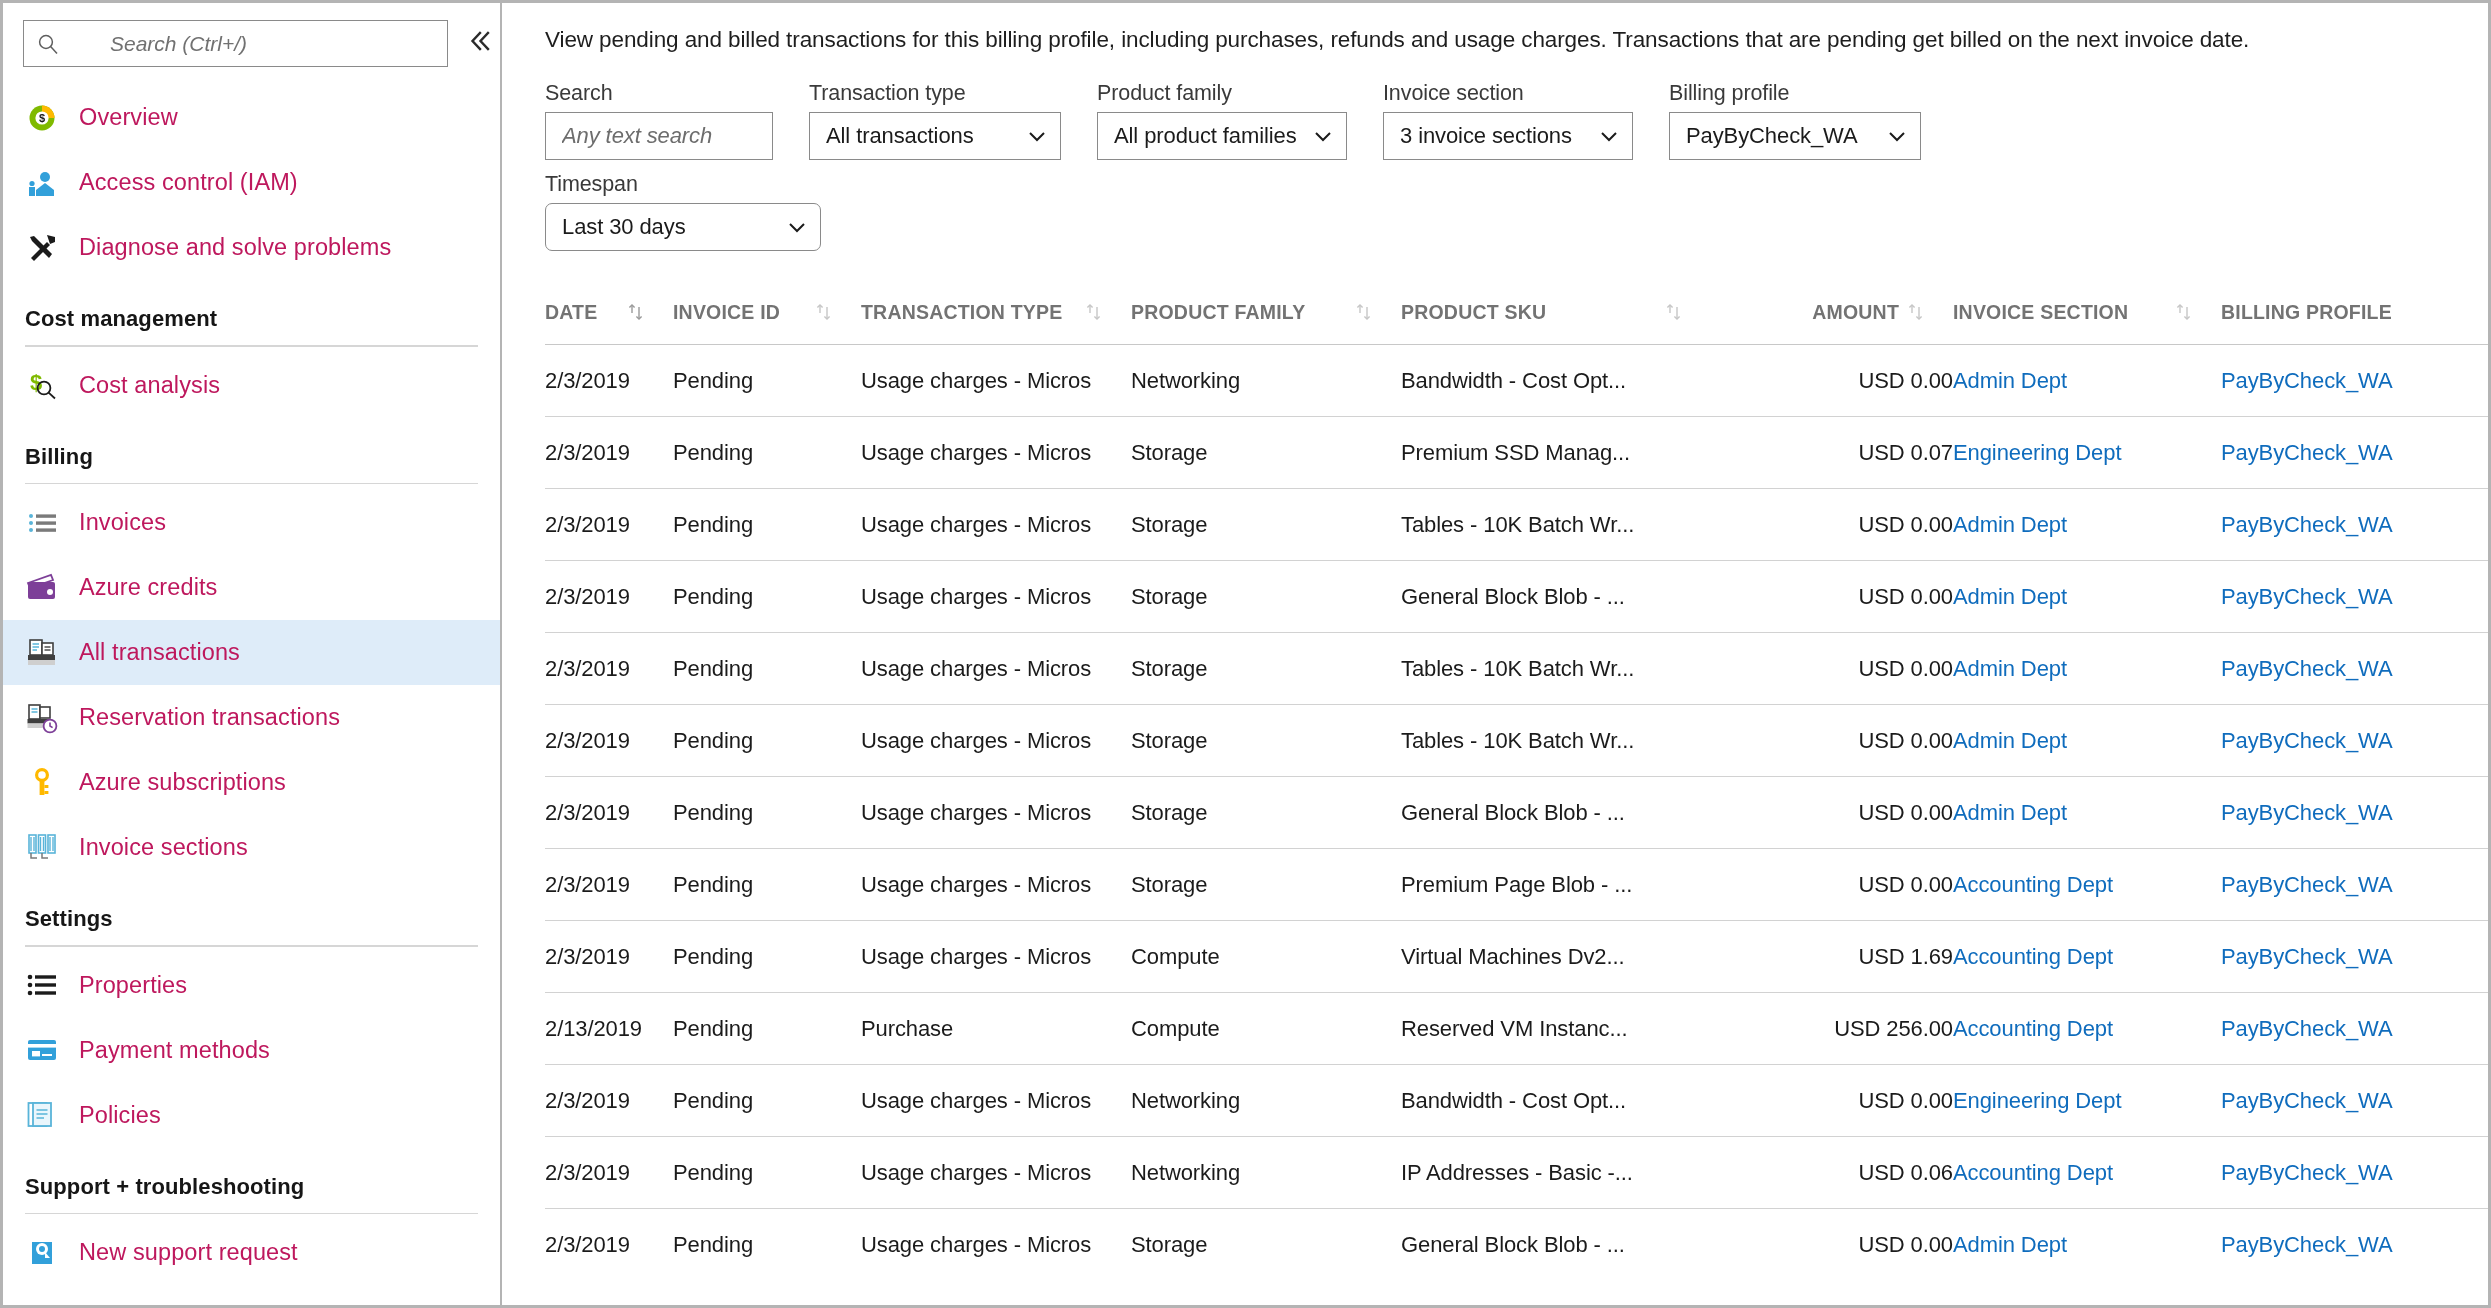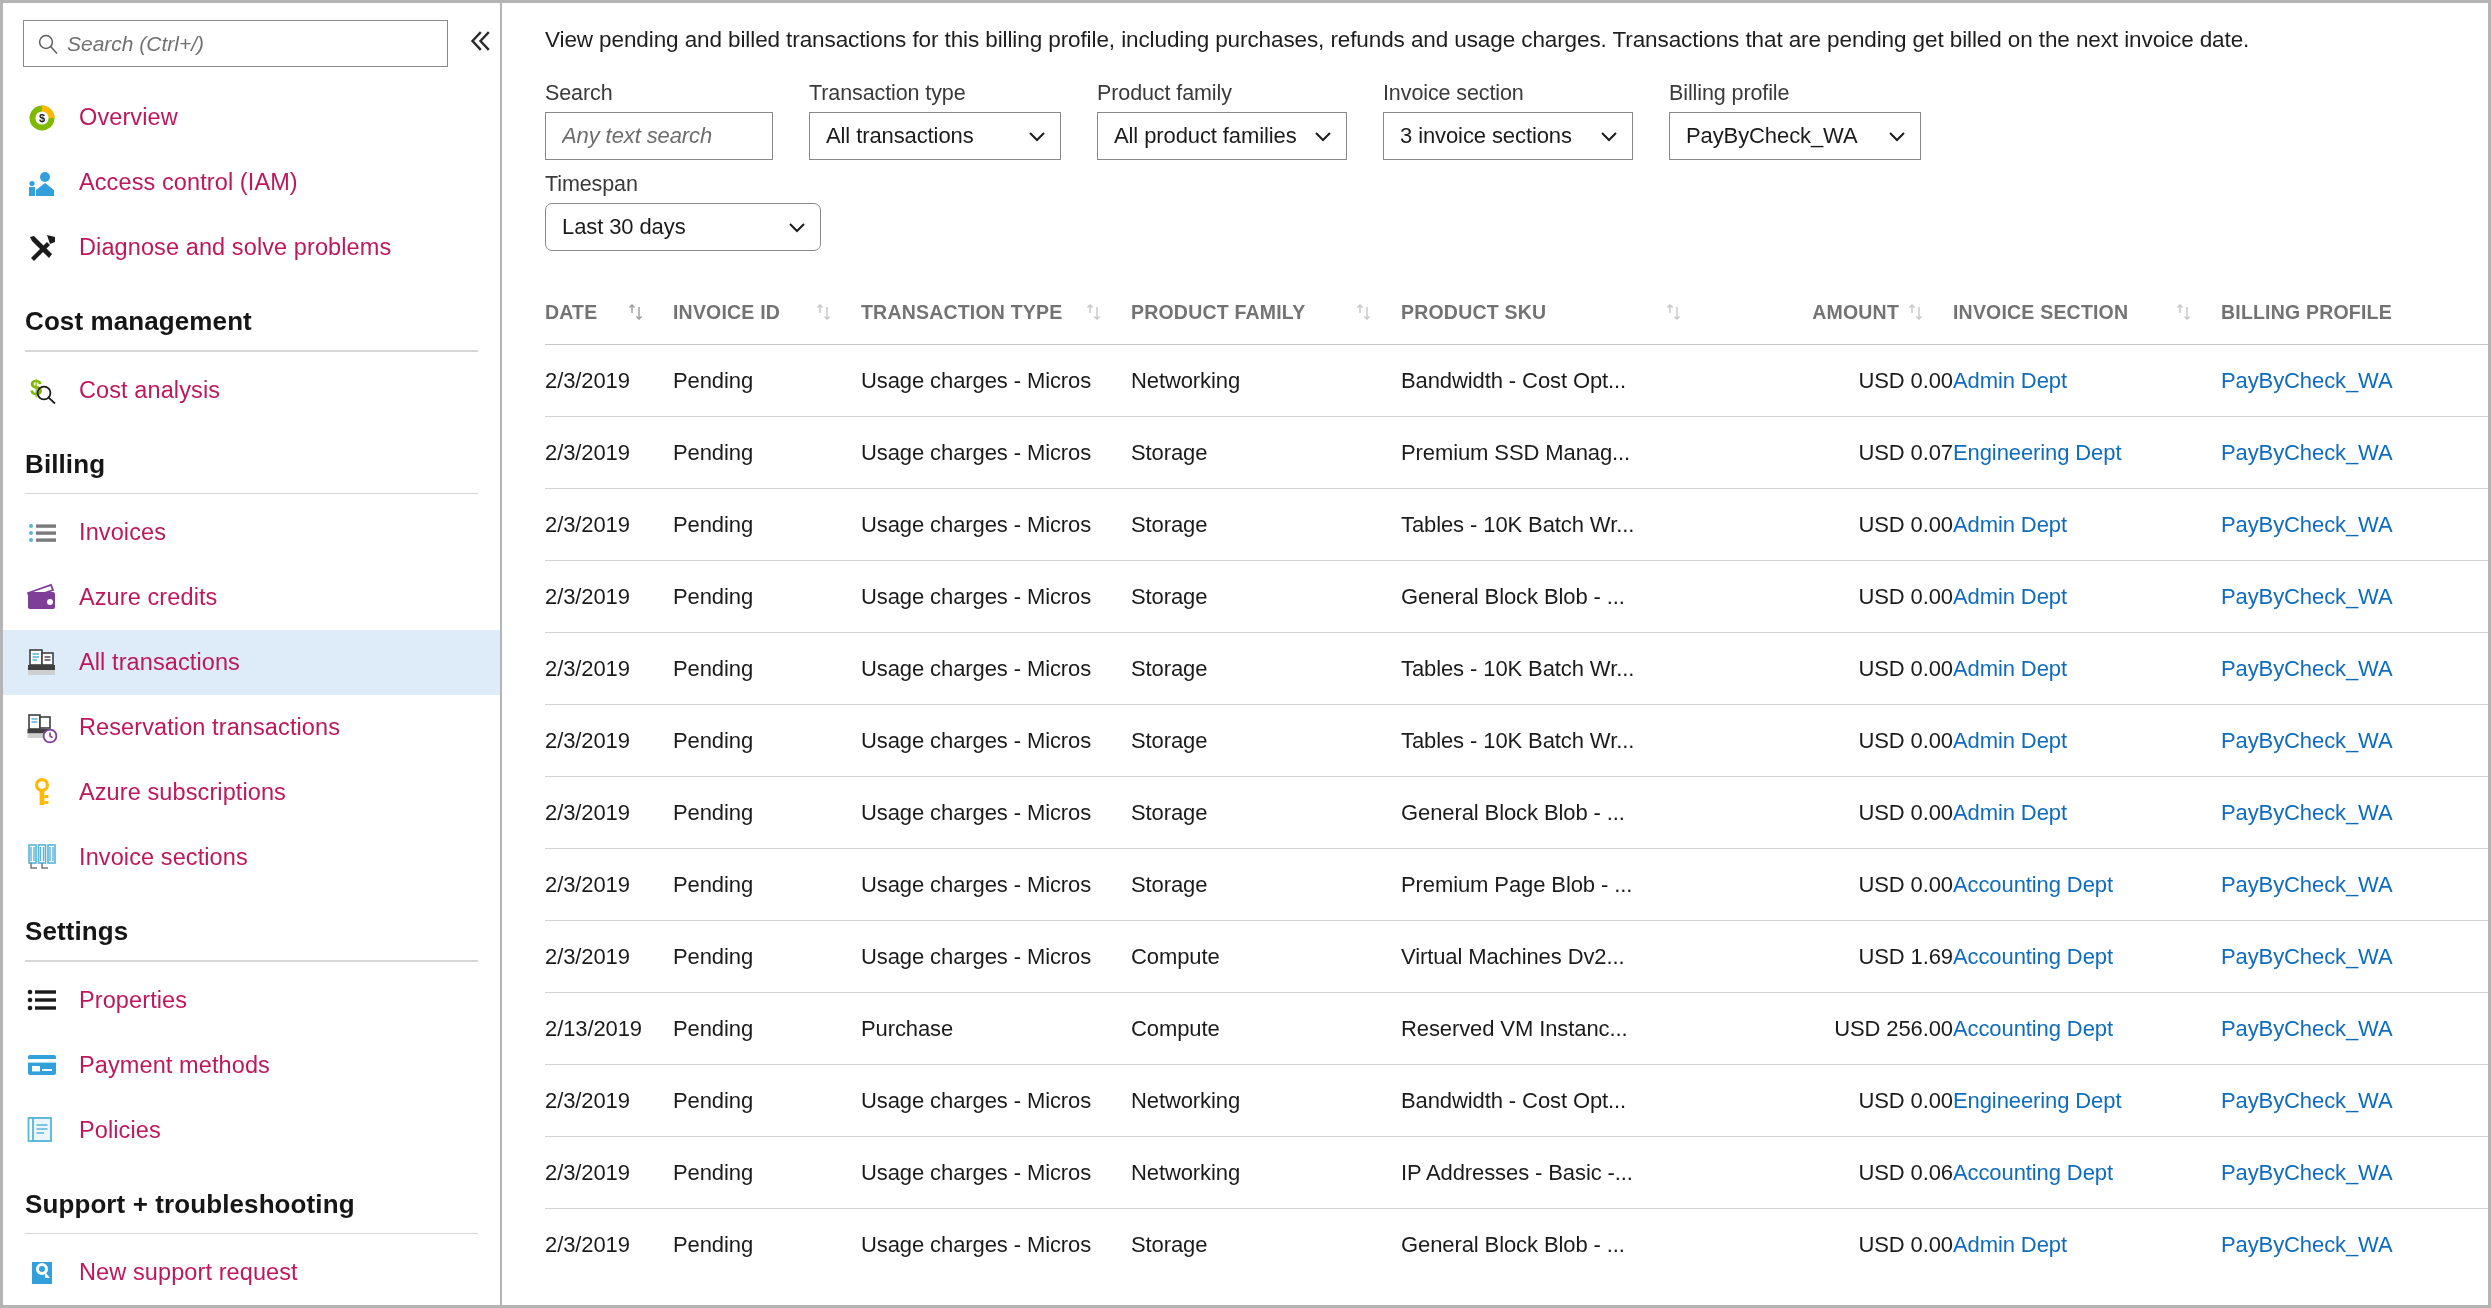--- a/index.html
+++ b/index.html
@@ -41,20 +41,21 @@
   }
   .search-box {
     position: relative;
     margin-left: 20px;
     width: 425px;
     height: 47px;
     border: 1.6px solid #8a8a8a;
     background: #fff;
     display: flex;
     align-items: center;
+    gap: 43px;
   }
   .search-box .mag {
     margin-left: 13px;
     margin-right: 8px;
     width: 22px; height: 22px;
     flex: 0 0 22px;
   }
   .search-input {
     border: none;
     outline: none;
@@ -102,21 +103,21 @@
     letter-spacing: 0.1px;
     white-space: nowrap;
   }
 
   .nav-group {
     margin-top: 26px;
     padding-left: 22px;
     padding-right: 22px;
   }
   .nav-group .gt {
-    font-size: 26px;
+    font-size: 22px;
     font-weight: bold;
     color: #161616;
     display: block;
     margin-bottom: 13px;
     letter-spacing: 0.1px;
   }
   .nav-group .gl {
     height: 1.5px;
     background: #d6d6d6;
     width: 100%;

